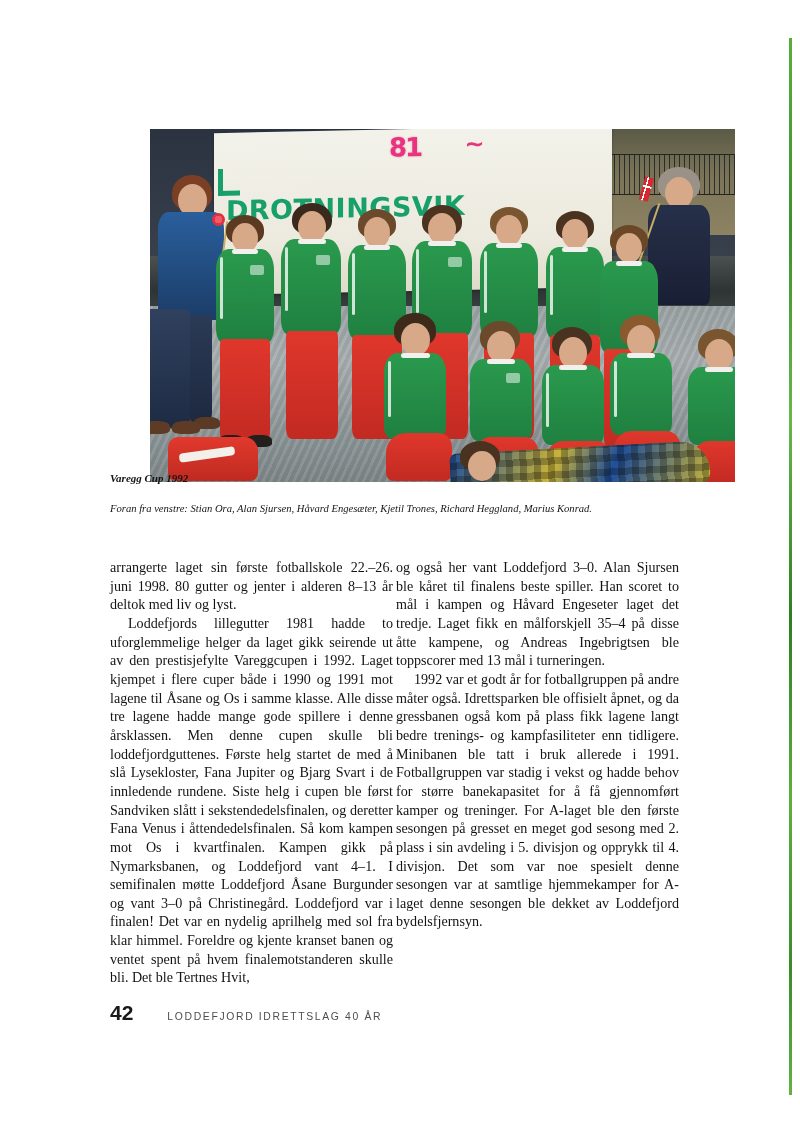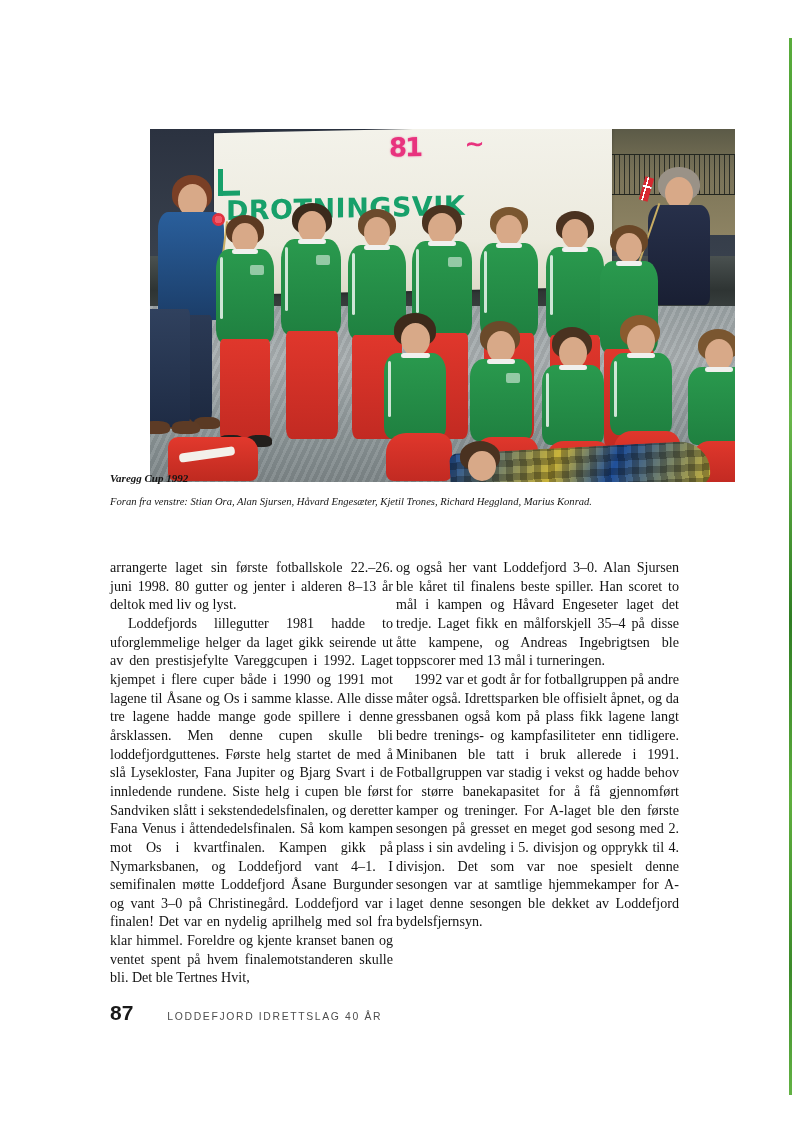--- a/index.html
+++ b/index.html
@@ -190,21 +190,21 @@
     font-family: "Liberation Serif", serif;
     font-style: italic;
     font-size: 10.6px;
     line-height: 13.3px;
     color: #141414;
   }
   #caption .cap-title {
     font-weight: bold;
     font-style: italic;
     display: block;
-    margin-bottom: 10px;
+    margin-bottom: 17px;
     font-size: 11px;
   }
   #caption .cap-line { display: block; white-space: nowrap; }
   #caption .cap-line.indent { text-indent: 3px; }
 
   
   #columns {
     position: absolute;
     left: 110px;
     top: 558px;
@@ -435,15 +435,15 @@
     <p>arrangerte laget sin første fotballskole 22.–26. juni 1998. 80 gutter og jenter i alderen 8–13 år deltok med liv og lyst.</p>
     <p>Loddefjords lillegutter 1981 hadde to uforglemmelige helger da laget gikk seirende ut av den prestisjefylte Vareggcupen i 1992. Laget kjempet i flere cuper både i 1990 og 1991 mot lagene til Åsane og Os i samme klasse. Alle disse tre lagene hadde mange gode spillere i denne årsklassen. Men denne cupen skulle bli loddefjordguttenes. Første helg startet de med å slå Lysekloster, Fana Jupiter og Bjarg Svart i de innledende rundene. Siste helg i cupen ble først Sandviken slått i sekstendedelsfinalen, og deretter Fana Venus i åttendedelsfinalen. Så kom kampen mot Os i kvartfinalen. Kampen gikk på Nymarksbanen, og Loddefjord vant 4–1. I semifinalen møtte Loddefjord Åsane Burgunder og vant 3–0 på Christinegård. Loddefjord var i finalen! Det var en nydelig aprilhelg med sol fra klar himmel. Foreldre og kjente kranset banen og ventet spent på hvem finalemotstanderen skulle bli. Det ble Tertnes Hvit,</p>
   </div>
   <div class="col">
     <p>og også her vant Loddefjord 3–0. Alan Sjursen ble kåret til finalens beste spiller. Han scoret to mål i kampen og Håvard Engeseter laget det tredje. Laget fikk en målforskjell 35–4 på disse åtte kampene, og Andreas Ingebrigtsen ble toppscorer med 13 mål i turneringen.</p>
     <p>1992 var et godt år for fotballgruppen på andre måter også. Idrettsparken ble offisielt åpnet, og da gressbanen også kom på plass fikk lagene langt bedre trenings- og kampfasiliteter enn tidligere. Minibanen ble tatt i bruk allerede i 1991. Fotballgruppen var stadig i vekst og hadde behov for større banekapasitet for å få gjennomført kamper og treninger. For A-laget ble den første sesongen på gresset en meget god sesong med 2. plass i sin avdeling i 5. divisjon og opprykk til 4. divisjon. Det som var noe spesielt denne sesongen var at samtlige hjemmekamper for A-laget denne sesongen ble dekket av Loddefjord bydelsfjernsyn.</p>
   </div>
 </div>
 
 <div id="footer">
-  <div id="page-number">87</div>
+  <div id="page-number">42</div>
   <div id="footer-title">LODDEFJORD IDRETTSLAG 40 ÅR</div>
 </div>
 
 </body></html>

